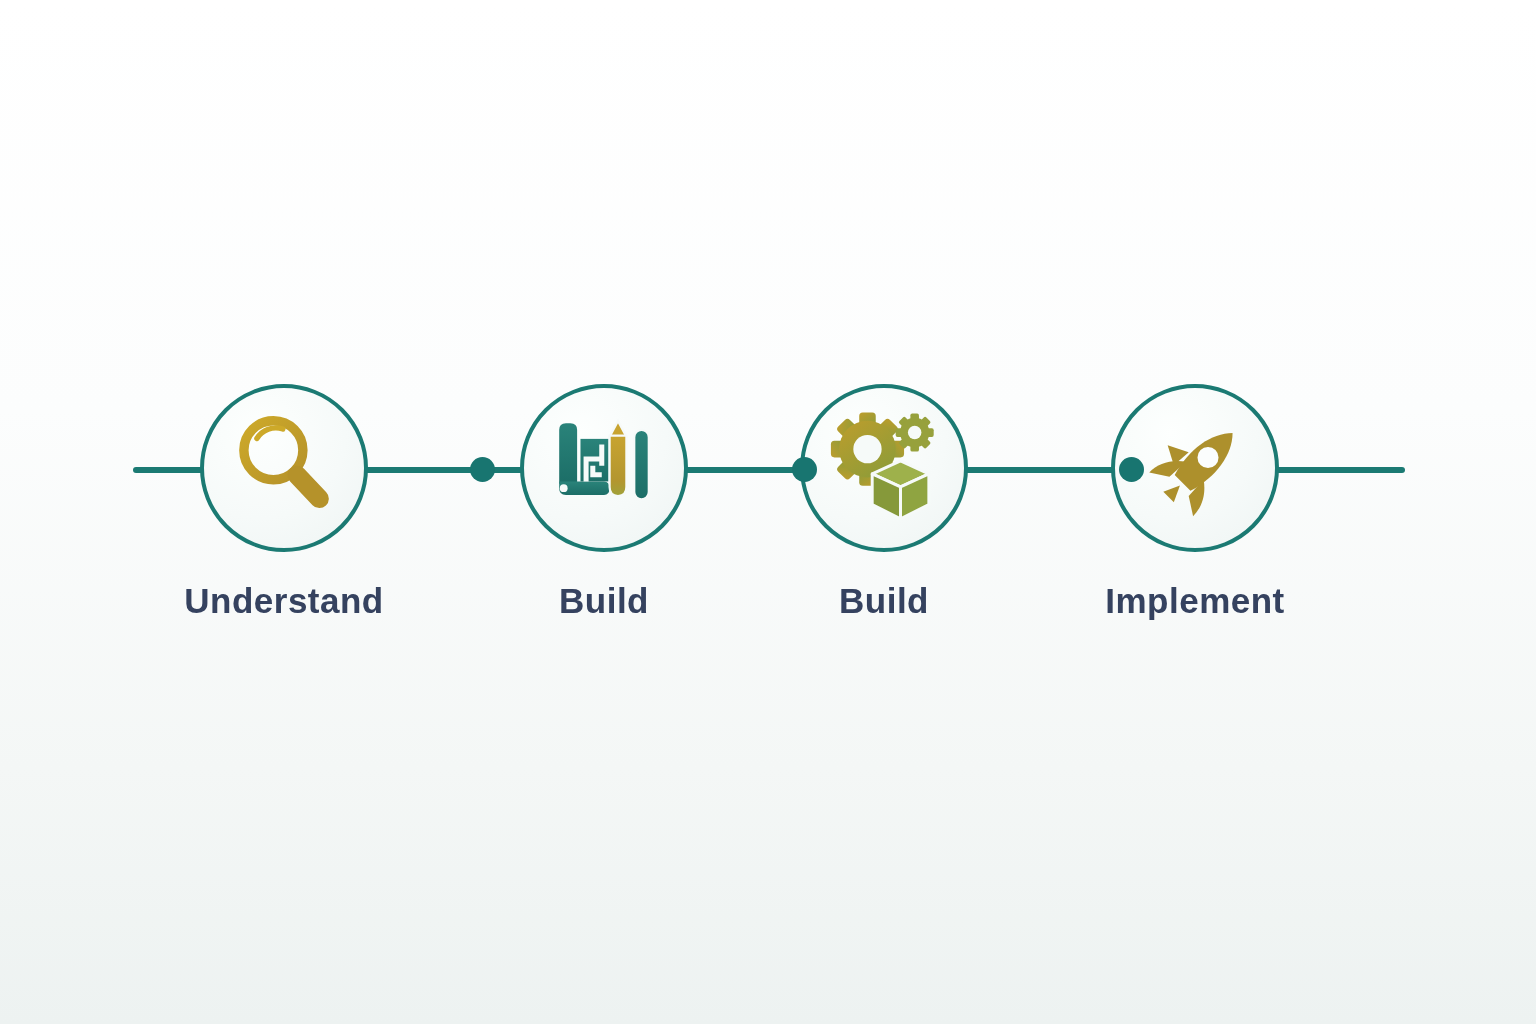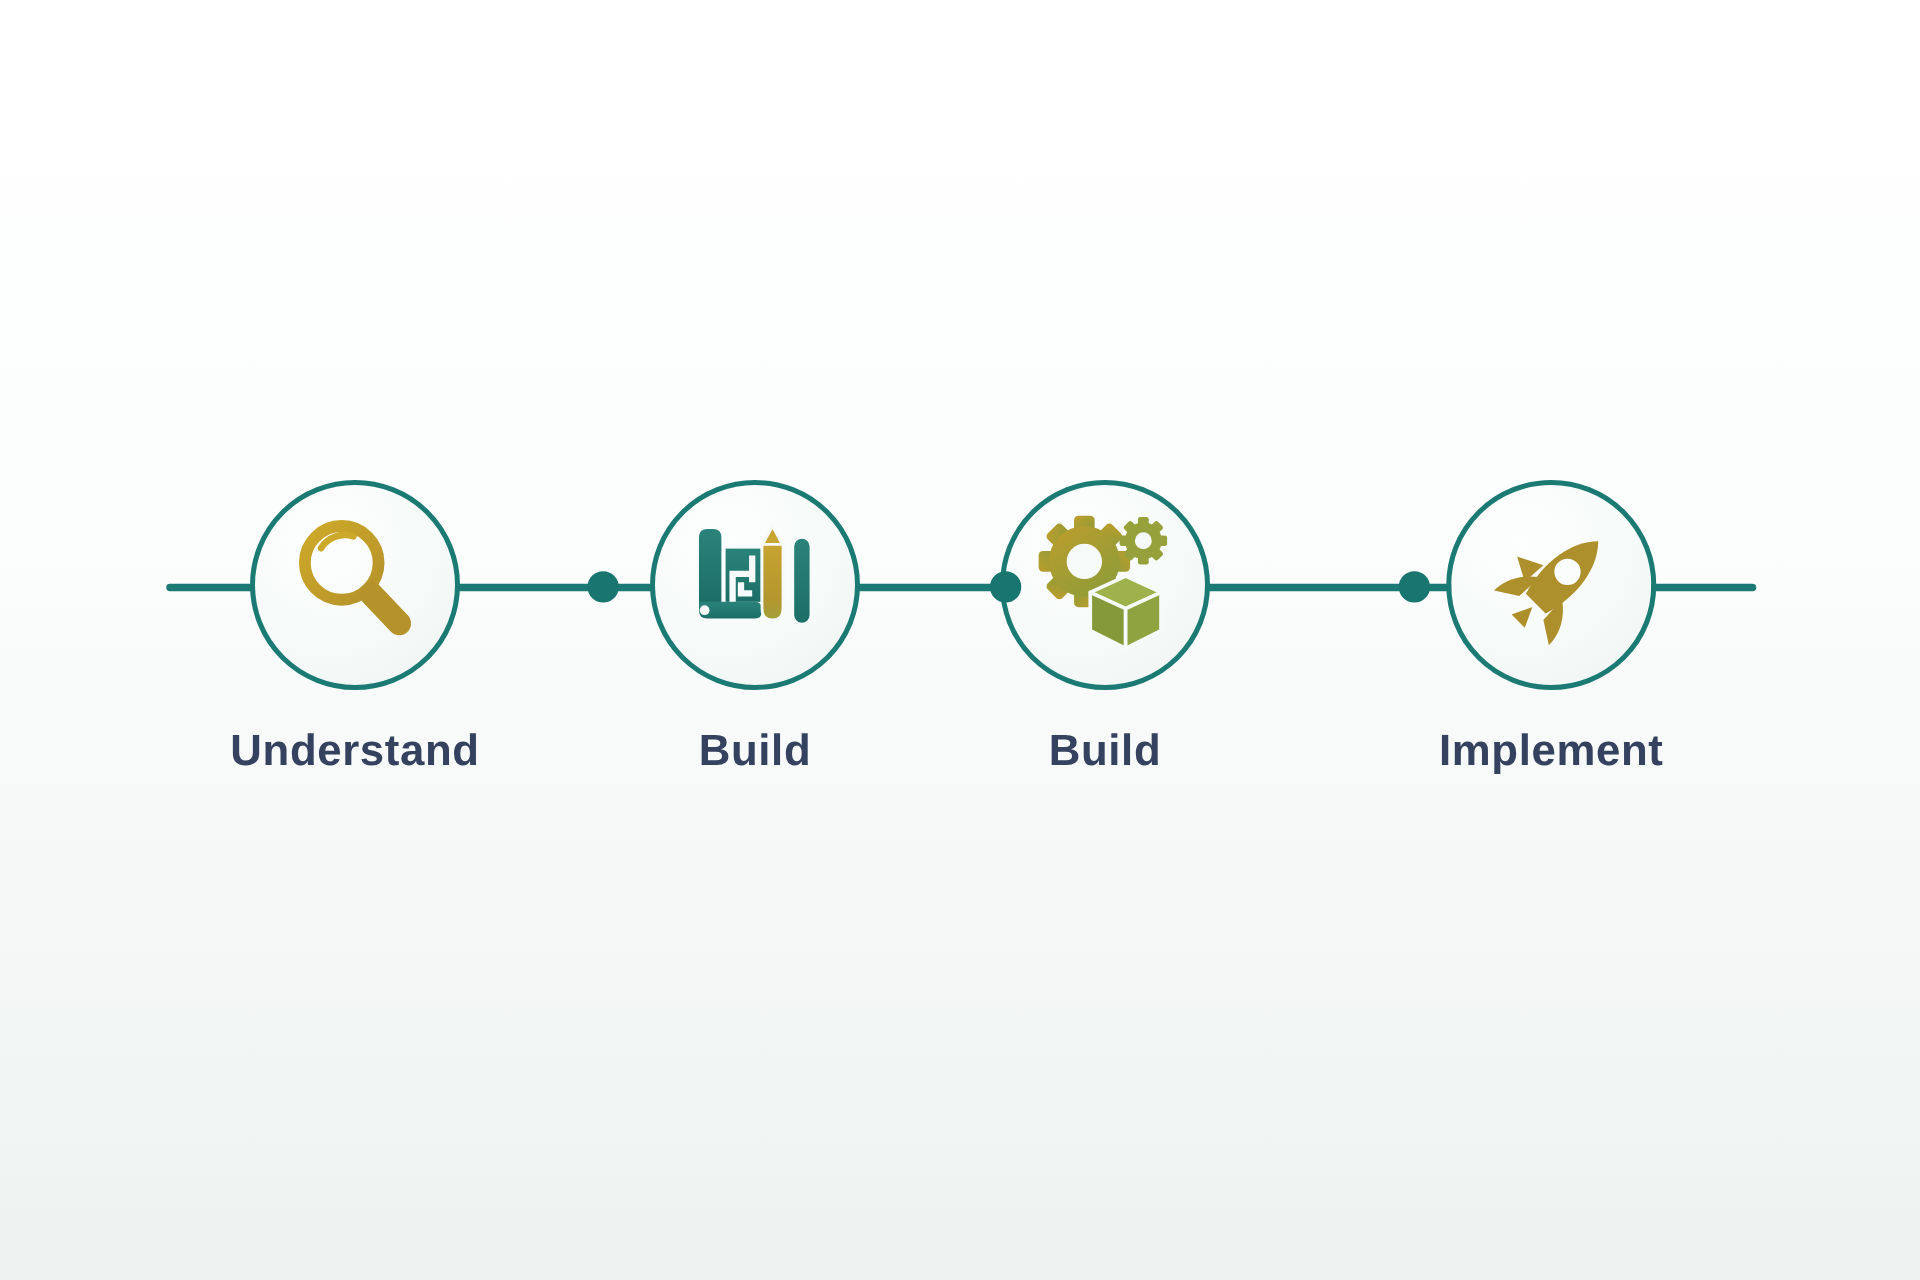--- a/index.html
+++ b/index.html
@@ -16,21 +16,21 @@
     position:absolute;top:457px;width:25px;height:25px;border-radius:50%;
     background:#187570;z-index:3;
   }
   .dot-1{left:470px;}
   .dot-2{left:792px;}
   .dot-3{left:1119px;}
   .step{position:absolute;top:384px;width:168px;z-index:2;}
   .step-1{left:200px;}
   .step-2{left:520px;}
   .step-3{left:800px;}
-  .step-4{left:1157px;}
+  .step-4{left:1111px;}
   .circle{
     width:168px;height:168px;border-radius:50%;box-sizing:border-box;
     border:4px solid #1b7a73;
     background:radial-gradient(circle at 35% 28%,#fdfffe 0%,#f6faf9 55%,#eef4f3 100%);
     display:flex;align-items:center;justify-content:center;
   }
   .circle svg{display:block;}
   .label{
     position:absolute;top:197px;left:-66px;width:300px;text-align:center;
     font-size:35px;font-weight:600;letter-spacing:0.5px;color:#35425f;

